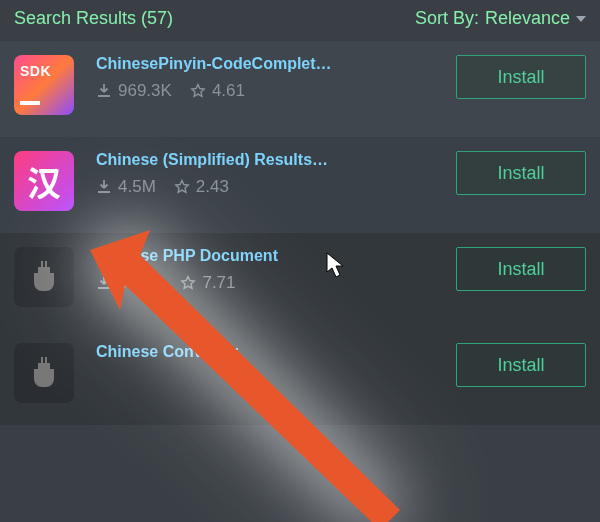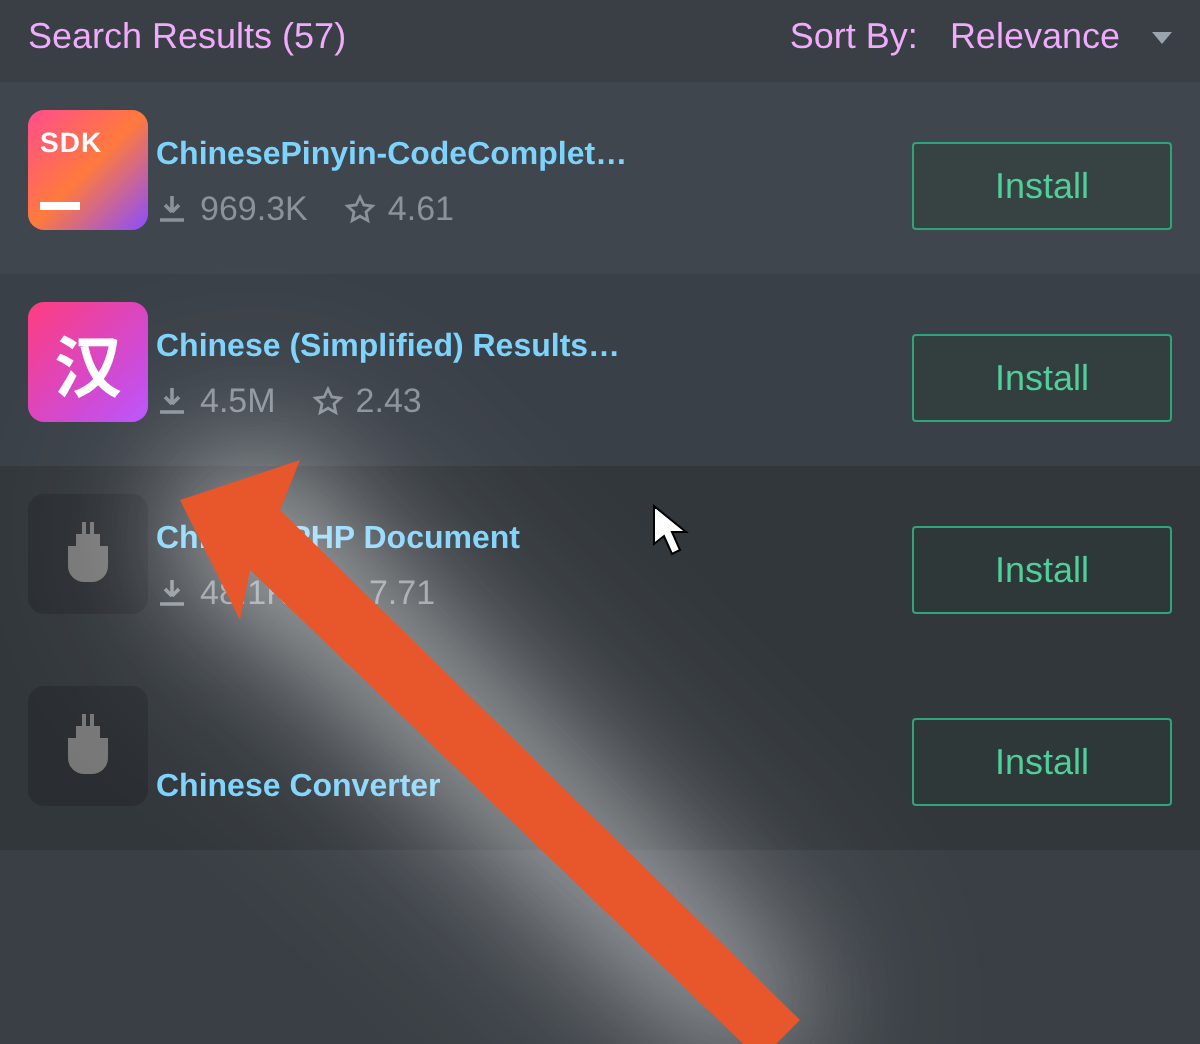--- a/index.html
+++ b/index.html
@@ -11,38 +11,38 @@
       color: #b8c0c8;
       overflow: hidden;
       position: relative;
     }
     .header {
       display: flex;
       justify-content: space-between;
       align-items: center;
       padding: 8px 14px 12px 14px;
       font-size: 18px;
-      color: #f0abfc;
+      color: #86efac;
     }
     .sort-by {
       display: flex;
       align-items: center;
-      gap: 16px;
+      gap: 6px;
     }
     .chevdown {
       width: 0; height: 0;
       border-left: 5px solid transparent;
       border-right: 5px solid transparent;
       border-top: 6px solid #9aa4ae;
     }
     .item {
       display: flex;
-      align-items: flex-end;
+      align-items: flex-start;
       padding: 14px 14px 22px 14px;
-      gap: 4px;
+      gap: 22px;
     }
     .item.first { background: #40464d; }
     .item.second { background: #3a4047; }
     .item.lower { background: #32373c; }
     .icon-box {
       width: 60px; height: 60px;
       border-radius: 8px;
       flex-shrink: 0;
       display: flex;
       align-items: center;

